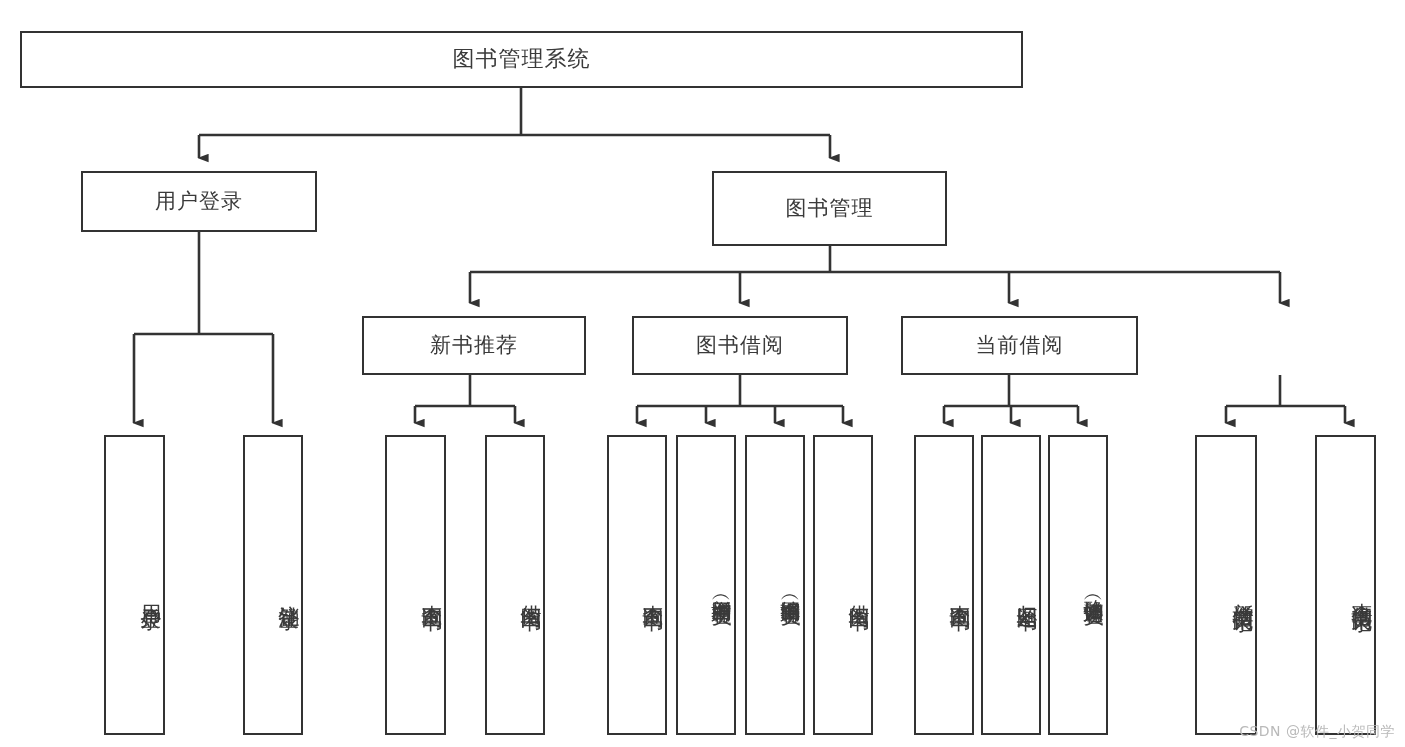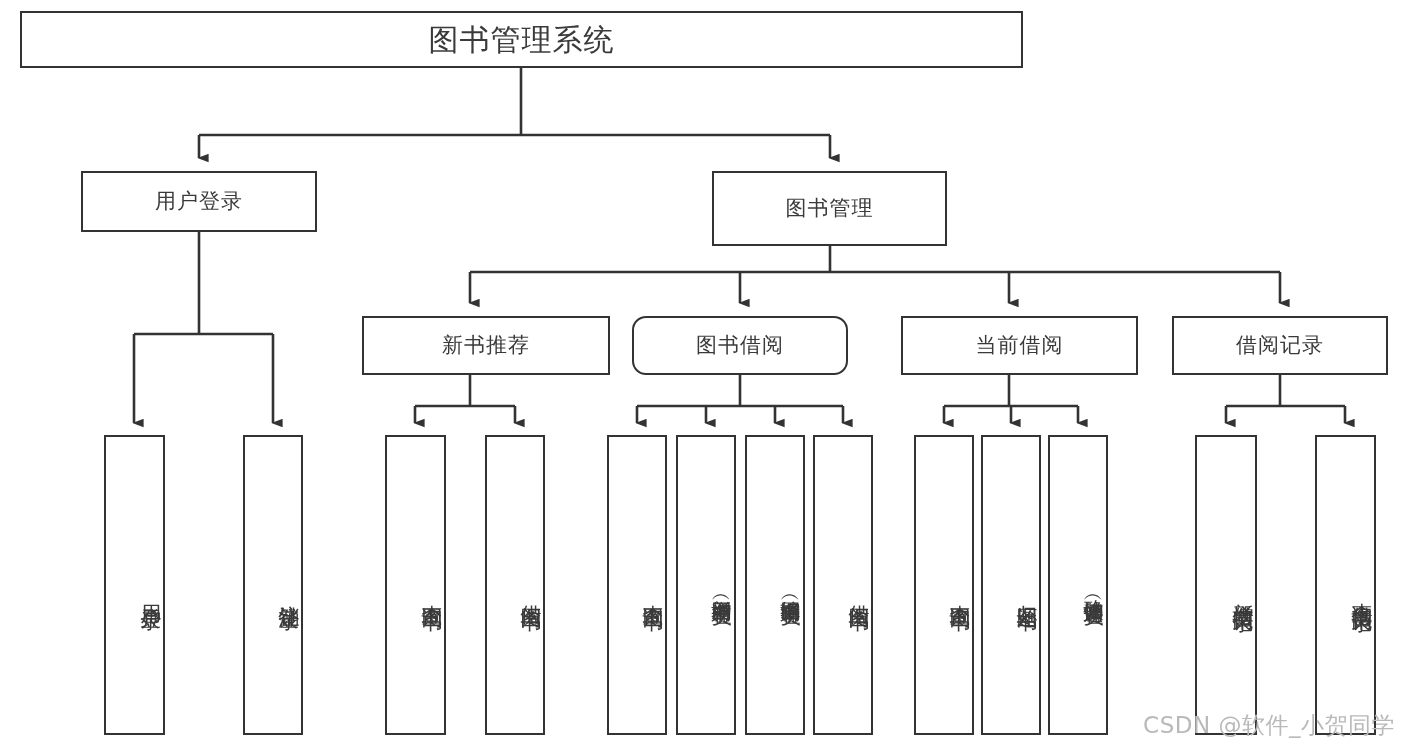--- a/index.html
+++ b/index.html
@@ -52,27 +52,28 @@
     padding-top: 14px;
     white-space: nowrap;
     overflow: hidden;
   }
   .node-v.tall-text {
     padding-top: 6px;
     font-size: 20px;
     letter-spacing: 1px;
   }
   .node-root {
-    font-size: 30px;
+    font-size: 22px;
+    margin-top: 20px;
   }
   #watermark {
     position: absolute;
     right: 10px;
     bottom: 6px;
-    font-size: 23px;
+    font-size: 14px;
     color: #b9b9b9;
     letter-spacing: 0.5px;
     z-index: 5;
     white-space: nowrap;
   }
 </style>
 </head>
 <body>
 
 <div id="diagram-root">
@@ -137,24 +138,23 @@
       <path d="M 1226 406 L 1226 423" marker-end="url(#arrowhead)"></path>
       <path d="M 1345 406 L 1345 423" marker-end="url(#arrowhead)"></path>
     </g>
   </svg>
 
   <div class="node node-h node-root" style="left: 20px; top: 11px; width: 1003px; height: 57px;">图书管理系统</div>
 
   <div class="node node-h" style="left: 81px; top: 171px; width: 236px; height: 61px;">用户登录</div>
   <div class="node node-h" style="left: 712px; top: 171px; width: 235px; height: 75px;">图书管理</div>
 
-  <div class="node node-h" style="left: 362px; top: 316px; width: 248px; height: 59px;">新书推荐</div>
-  <div class="node node-h" style="left: 632px; top: 316px; width: 216px; height: 59px; border-radius: 14px;">图书借阅</div>
+  <div class="node node-h" style="left: 362px; top: 316px; width: 224px; height: 59px;">新书推荐</div>
+  <div class="node node-h" style="left: 632px; top: 316px; width: 216px; height: 59px;">图书借阅</div>
   <div class="node node-h" style="left: 901px; top: 316px; width: 237px; height: 59px;">当前借阅</div>
-  <div class="node node-h" style="left: 1172px; top: 316px; width: 216px; height: 59px;">借阅记录</div>
 
   <div class="node node-v" style="left: 104px; top: 435px; width: 61px; height: 300px;">用户登录</div>
   <div class="node node-v" style="left: 243px; top: 435px; width: 60px; height: 300px;">注销登录</div>
   <div class="node node-v" style="left: 385px; top: 435px; width: 61px; height: 300px;">查询图书</div>
   <div class="node node-v" style="left: 485px; top: 435px; width: 60px; height: 300px;">借阅图书</div>
   <div class="node node-v" style="left: 607px; top: 435px; width: 60px; height: 300px;">查询图书</div>
   <div class="node node-v tall-text" style="left: 676px; top: 435px; width: 60px; height: 300px;">新增图书（管理员）</div>
   <div class="node node-v tall-text" style="left: 745px; top: 435px; width: 60px; height: 300px;">编辑图书（管理员）</div>
   <div class="node node-v" style="left: 813px; top: 435px; width: 60px; height: 300px;">借阅图书</div>
   <div class="node node-v" style="left: 914px; top: 435px; width: 60px; height: 300px;">查询图书</div>

